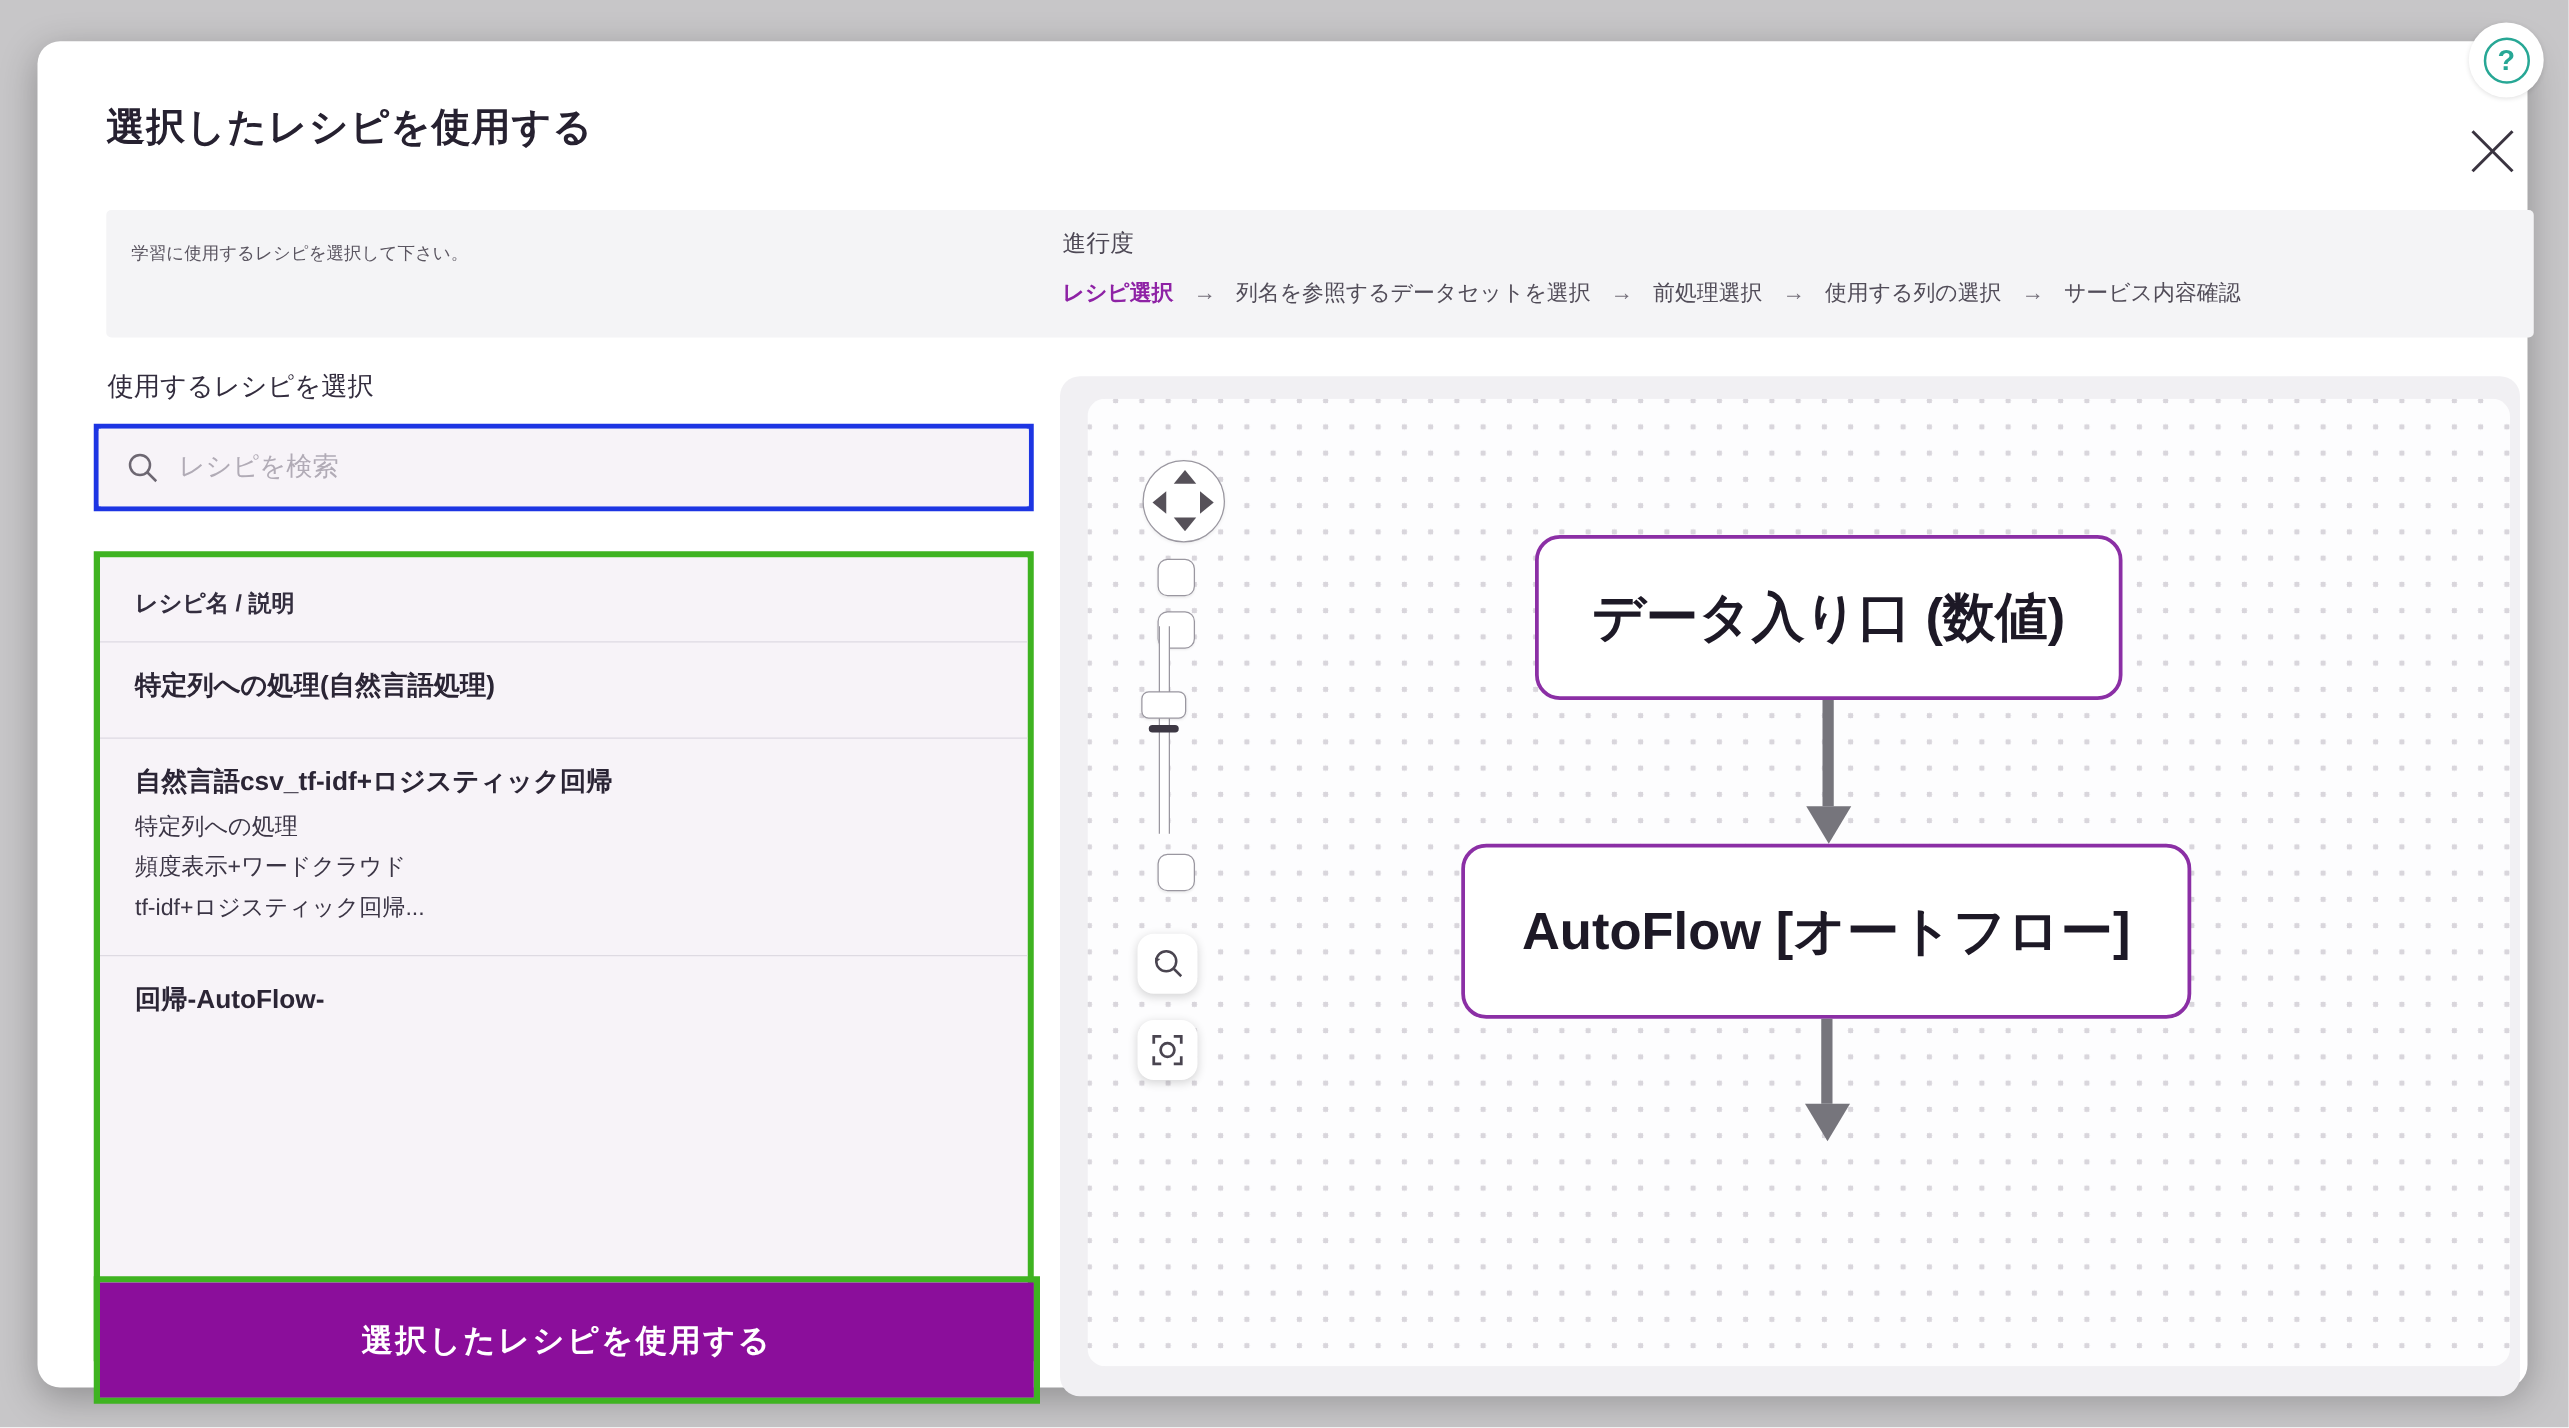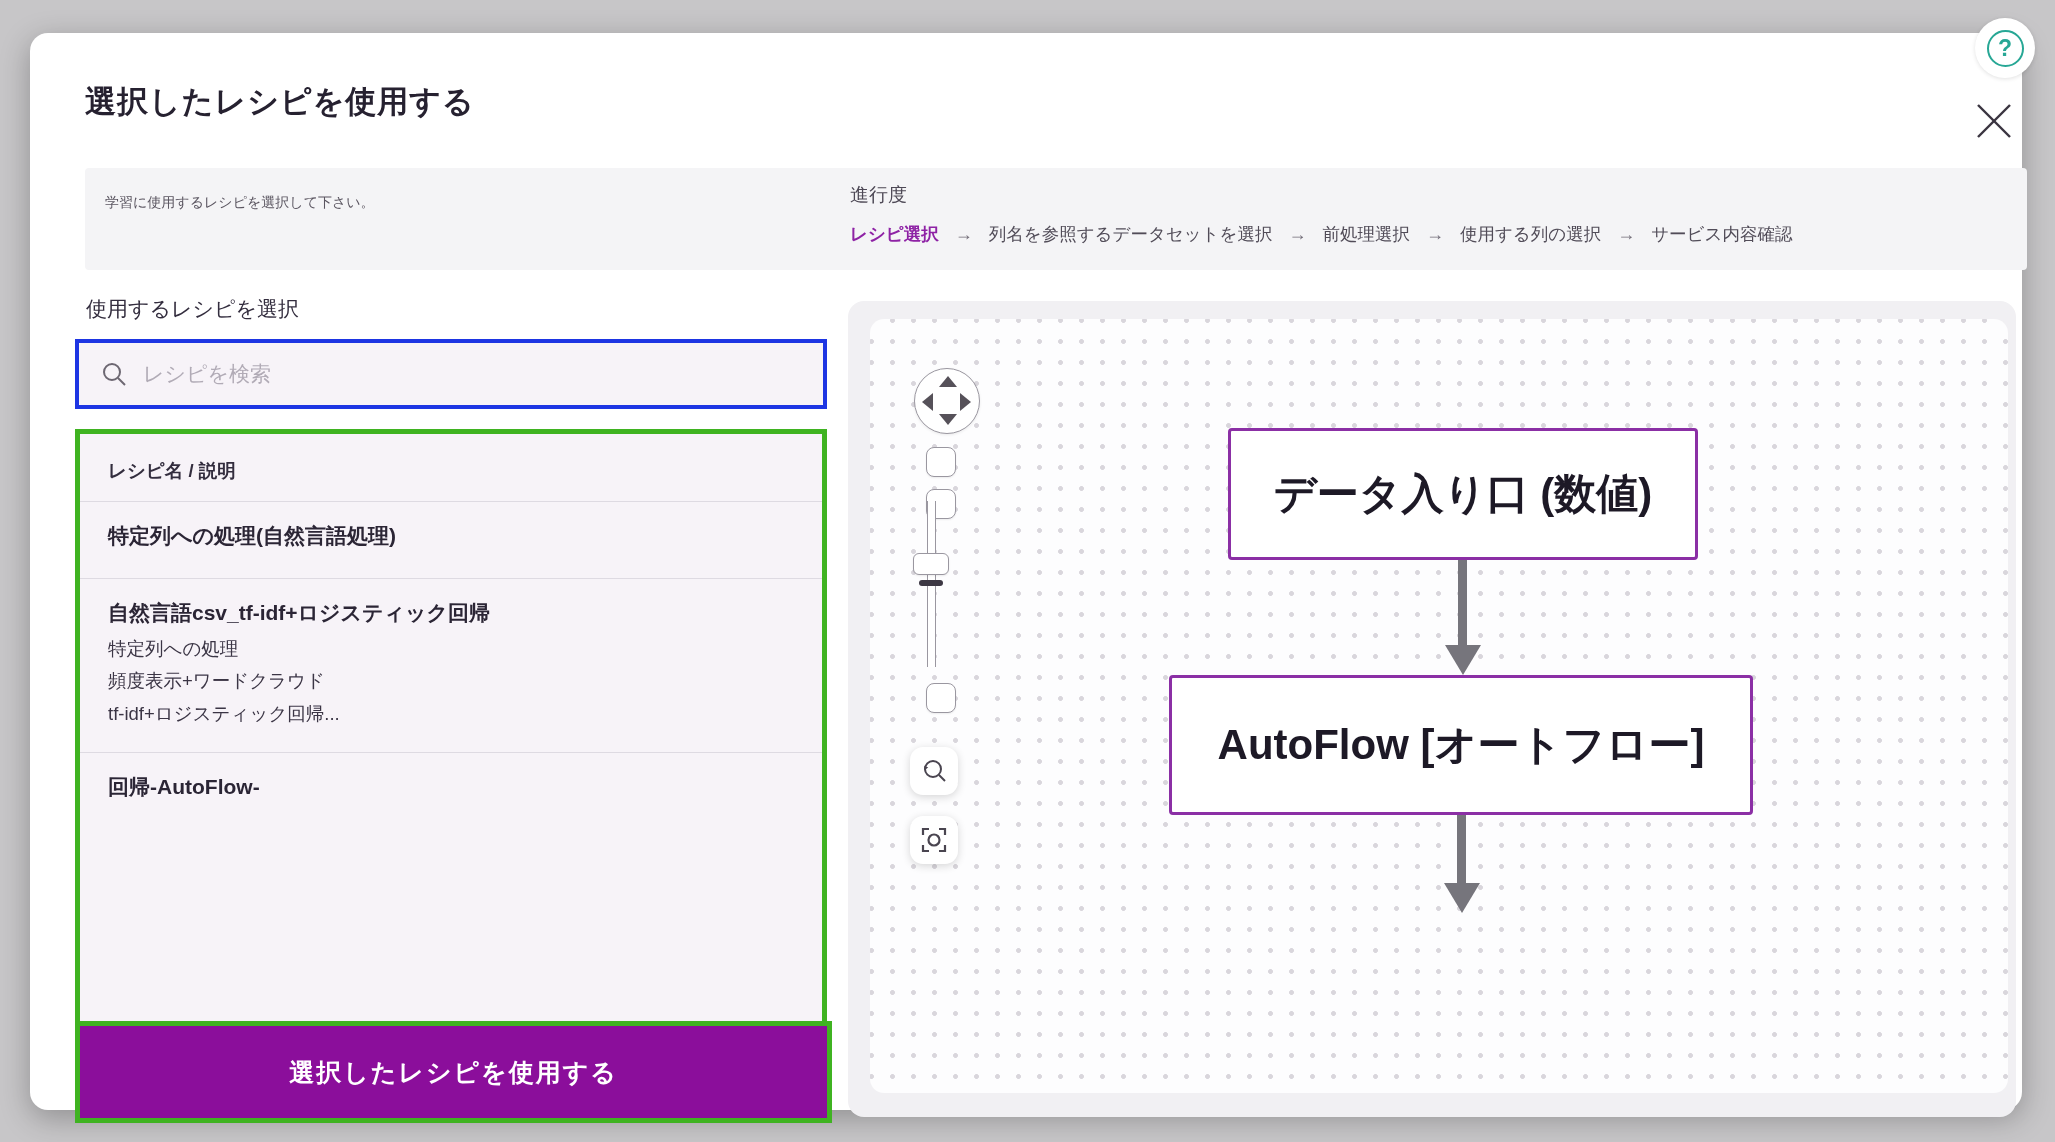--- a/index.html
+++ b/index.html
@@ -38,21 +38,21 @@
   .ann-green { border:5px solid #3fb321; }
 
   .search-wrap { position:absolute; left:45px; top:306px; width:752px; height:70px; }
   .search-inner { width:100%; height:100%; background:#f7f3f8; display:flex; align-items:center;
                   padding-left:22px; border-radius:2px; }
   .search-inner svg { flex:0 0 auto; }
   .search-input { border:none; outline:none; background:transparent; font-size:21px; margin-left:16px;
                   width:600px; color:#332d3e; font-family:inherit; }
   .search-input::placeholder { color:#b1abb6; }
 
-  .list-wrap { position:absolute; left:45px; top:396px; width:752px; height:648px; }
+  .list-wrap { position:absolute; left:45px; top:408px; width:752px; height:648px; }
   .list-inner { width:100%; height:100%; background:#f7f3f8; overflow:hidden; }
   .list-header { padding:24px 28px 18px 28px; font-size:18.5px; font-weight:700; color:#332d3e;
                  border-bottom:1px solid #dedae2; }
   .recipe-item { padding:20px 28px 22px 28px; border-bottom:1px solid #dedae2; cursor:pointer; }
   .recipe-item:last-child { border-bottom:none; }
   .recipe-name { font-size:21px; font-weight:700; color:#2b2535; margin-bottom:6px; }
   .recipe-desc { font-size:18.5px; color:#3b3545; line-height:1.75; }
 
   .use-btn-wrap { position:absolute; left:45px; top:988px; width:757px; height:102px; }
   .use-btn { width:100%; height:100%; background:#8b0e9b; border:none; color:#ffffff;
@@ -78,21 +78,21 @@
             border-radius:8px; box-shadow:0 1px 2px rgba(0,0,0,.07); cursor:pointer; }
   .slider-track { position:absolute; left:57px; top:182px; width:9px; height:166px; background:#ffffff;
                   border-left:1.5px solid #9a97a0; border-right:1.5px solid #9a97a0; }
   .slider-handle { position:absolute; left:43px; top:234px; width:36px; height:22px; background:#ffffff;
                    border:1.5px solid #9a97a0; border-radius:6px; cursor:pointer; box-shadow:0 1px 2px rgba(0,0,0,.08); }
   .slider-tick { position:absolute; left:49px; top:261px; width:24px; height:6px; background:#3d3844; border-radius:3px; }
 
   .round-tool { position:absolute; width:48px; height:48px; background:#ffffff; border-radius:13px;
                 box-shadow:0 2px 8px rgba(0,0,0,.16); display:flex; align-items:center; justify-content:center; cursor:pointer; }
 
-  .flow-node { position:absolute; background:#ffffff; border:3px solid #8b2fa5; border-radius:4px;
+  .flow-node { position:absolute; background:#ffffff; border:3px solid #8b2fa5; border-radius:20px;
                display:flex; align-items:center; justify-content:center;
                font-weight:700; color:#1d1926; cursor:pointer; }
   .node-1 { left:358px; top:109px; width:470px; height:132px; font-size:42px; }
   .node-2 { left:299px; top:356px; width:584px; height:140px; font-size:42px; }
   .node-3 { left:465px; top:594px; width:242px; height:116px; font-size:40px; }
 
   .link-line { position:absolute; width:9px; background:#76757c; }
   .link-head { position:absolute; width:0; height:0; border-left:18px solid transparent;
                border-right:18px solid transparent; border-top:30px solid #76757c; }
   .line-1 { left:588px; top:241px; height:85px; }

